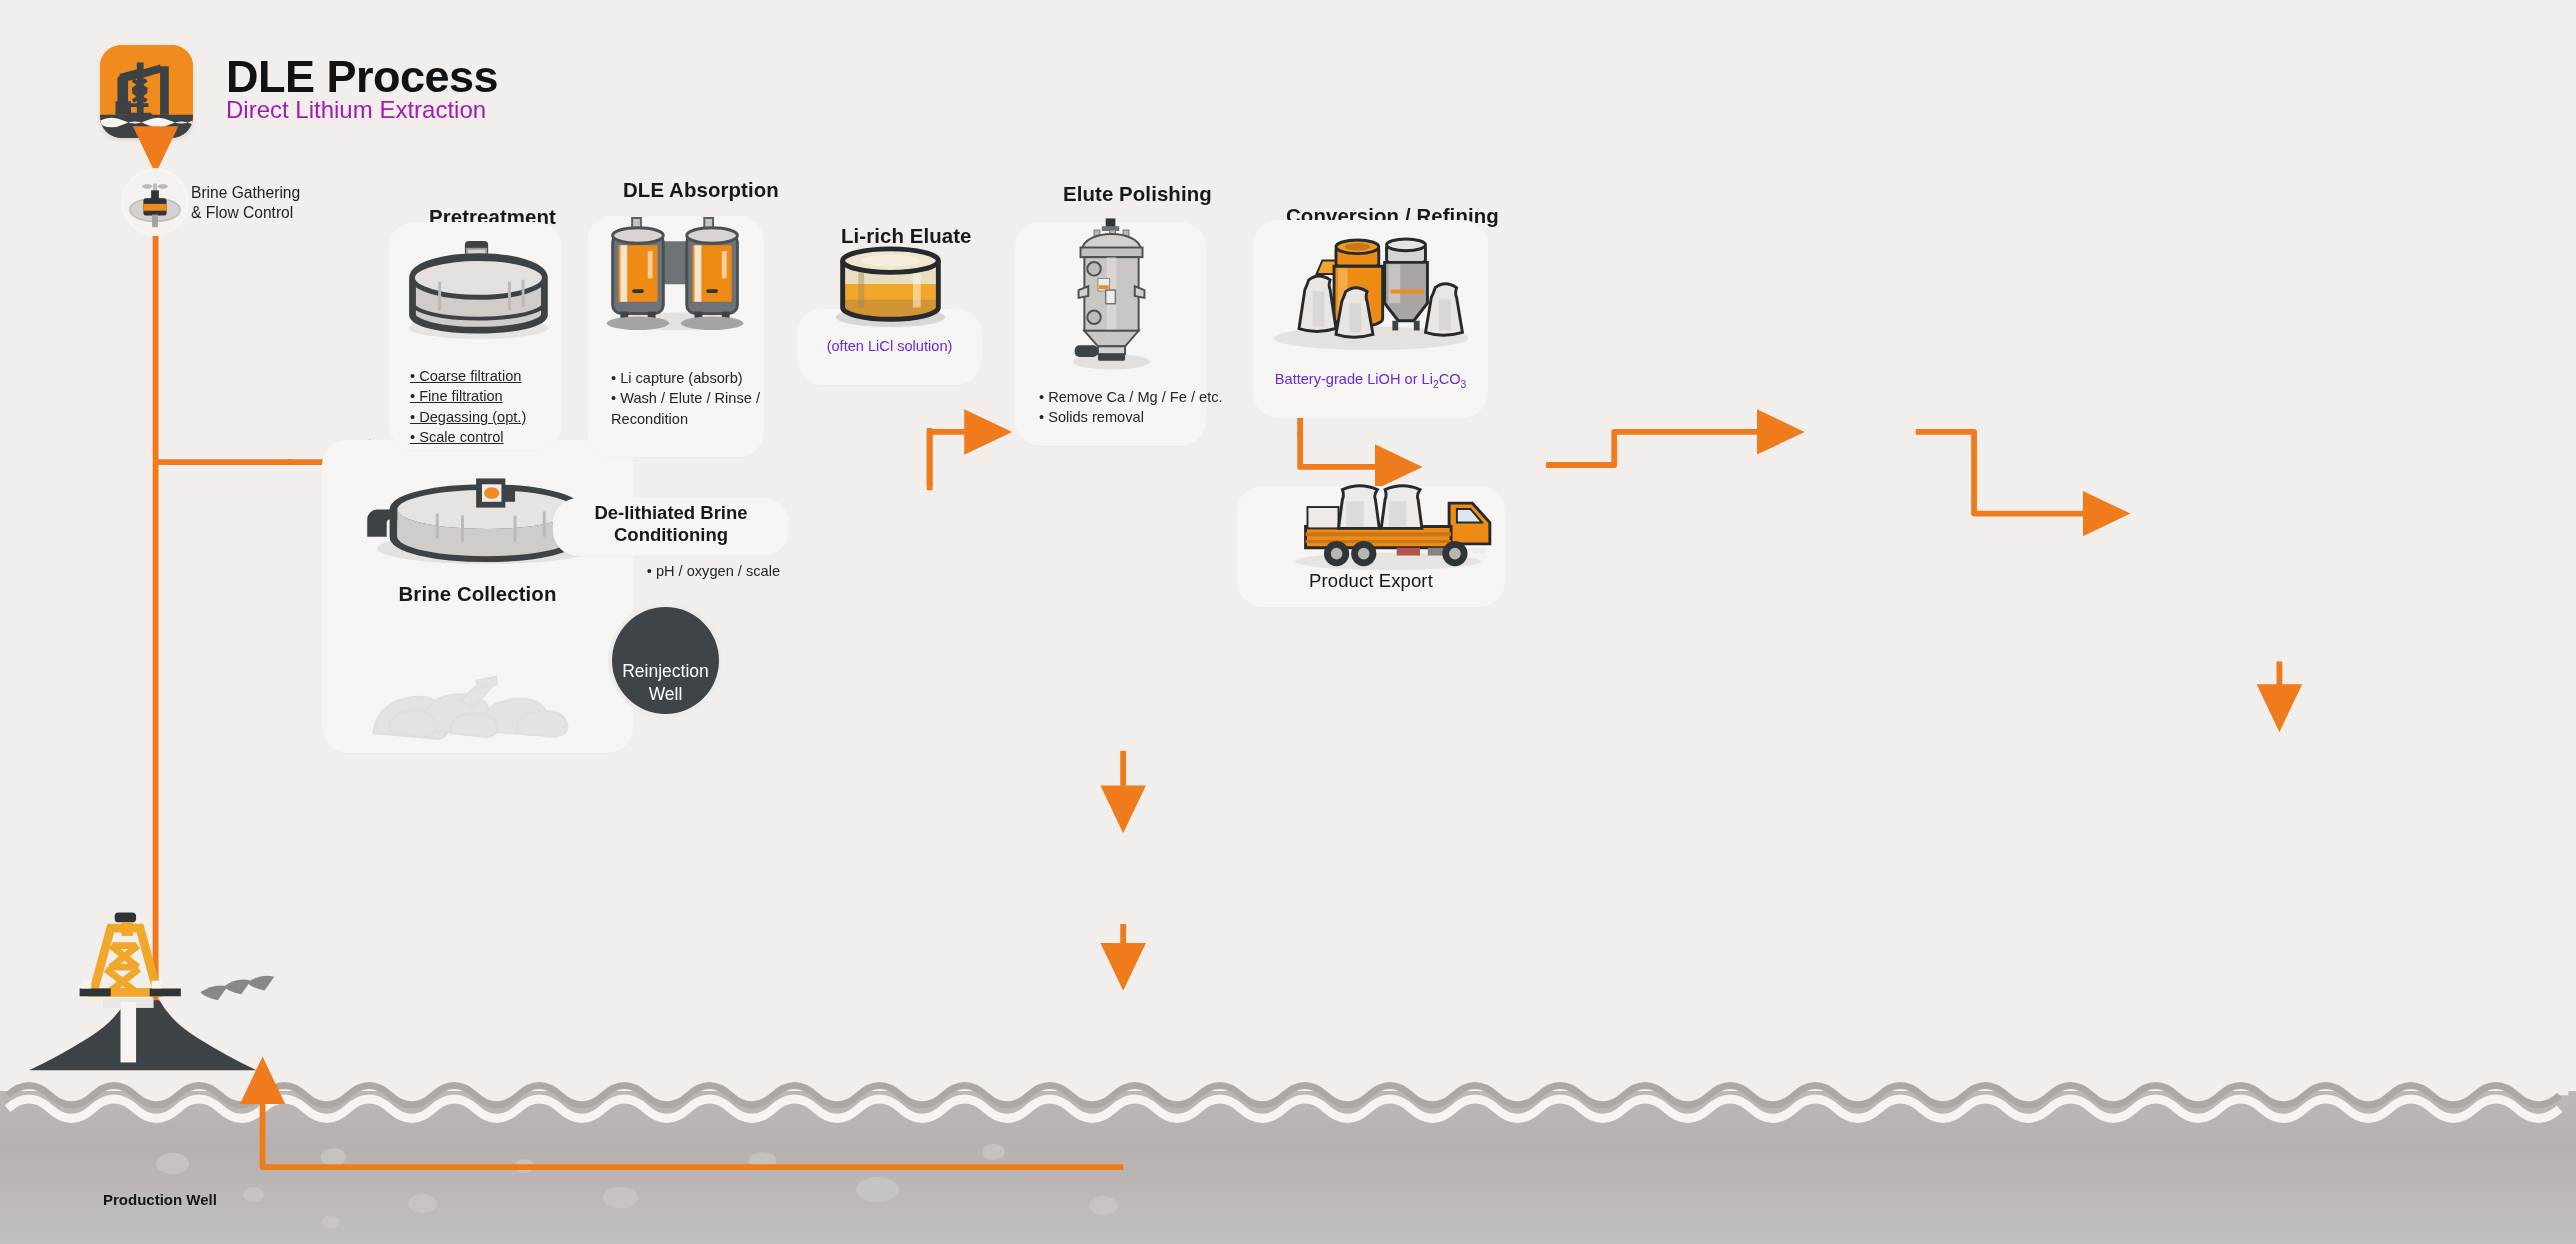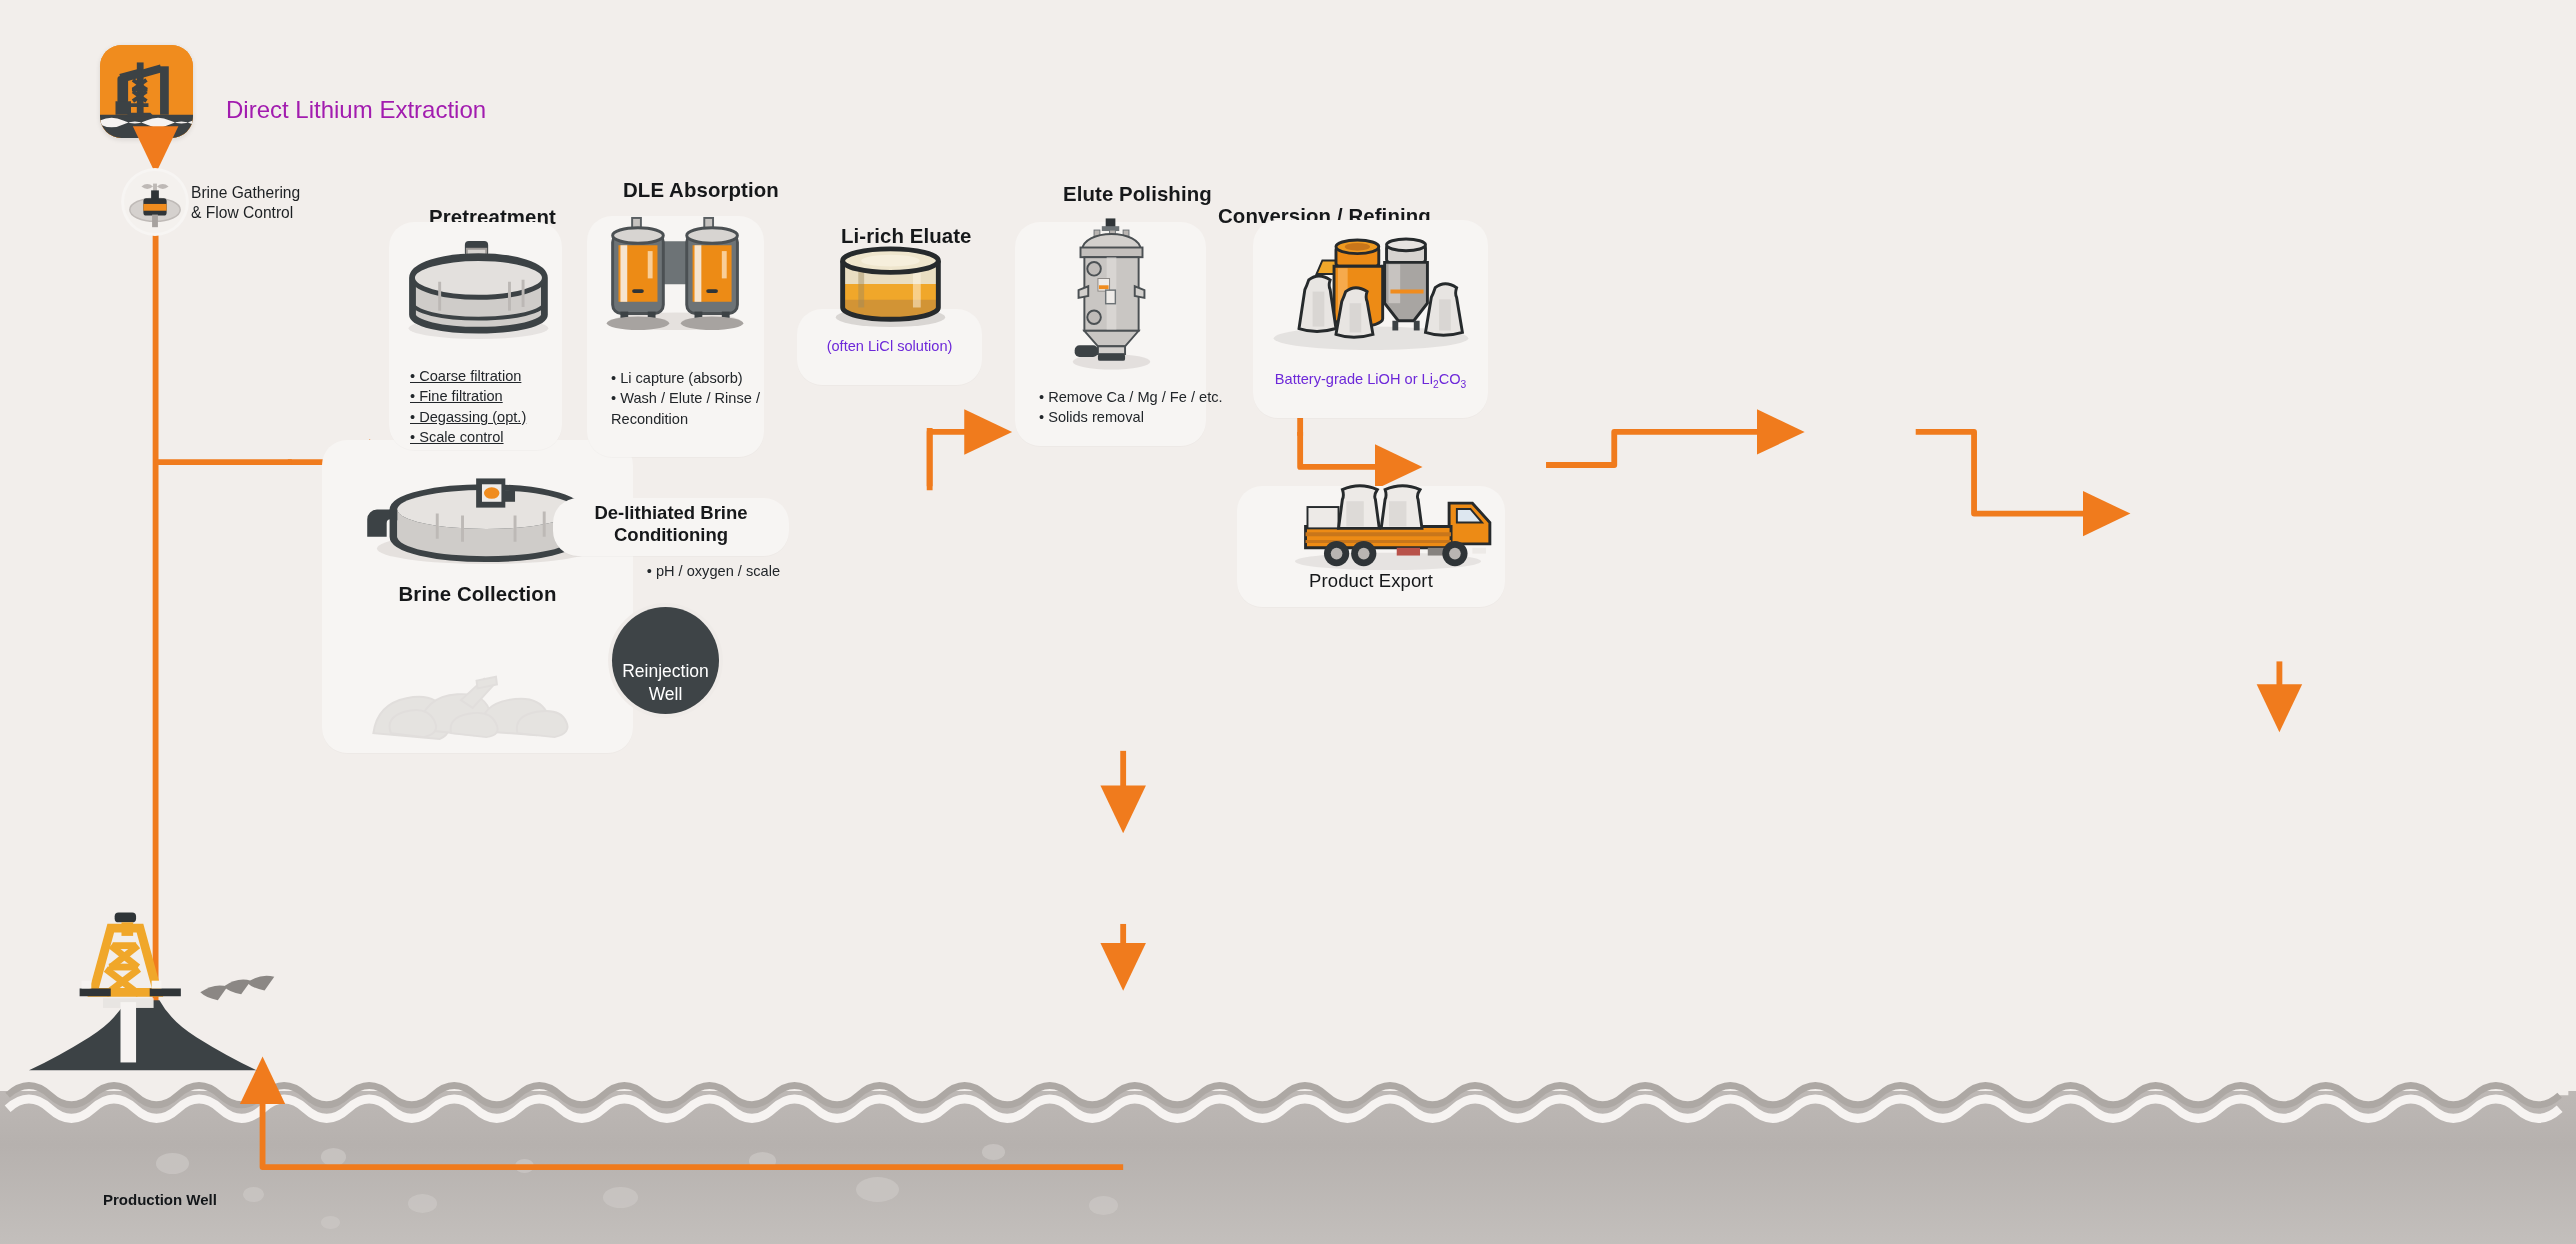--- a/index.html
+++ b/index.html
@@ -87,20 +87,21 @@
         <path d="M34 36 L48 46"></path>
           <path d="M48 36 L34 46"></path>
         <path d="M34 48 L48 58"></path>
           <path d="M48 48 L34 58"></path>
         <path d="M32 62 h18"></path>
           <path d="M33 46 h16"></path>
       </g>
       <path d="M30 70 h22 l4 4 h-30 z" fill="#3C4245"></path>
     </svg>
   </div>
+  <div class="title">DLE Process</div>
   <div class="subtitle">Direct Lithium Extraction</div>
 
   <svg class="arrows" width="2576" height="1245" viewBox="0 0 2649 1280">
     <defs>
       <marker id="ah" markerWidth="9" markerHeight="9" refX="6.4" refY="4.5" orient="auto">
         <path d="M0,0.6 L8.2,4.5 L0,8.4 Z" fill="#F07B1D"></path>
       </marker>
     </defs>
     <g stroke="#F07B1D" stroke-width="6" fill="none" stroke-linecap="butt" stroke-linejoin="round" marker-end="url(#ah)">
 
@@ -285,21 +286,21 @@
       <rect x="34" y="134" width="28" height="8" fill="#D3D0CD" stroke="#4B5053" stroke-width="2"></rect>
       <rect x="34" y="142" width="28" height="7" rx="2" fill="#3C4245"></rect>
       <rect x="10" y="133" width="24" height="12" rx="5" fill="#3C4245"></rect>
     </svg>
   </div>
   <div class="bullets" style="left:1039px;top:387px;">
     <div>• Remove Ca / Mg / Fe / etc.</div>
     <div>• Solids removal</div>
   </div>
 
-  <div class="cap" style="left:1218px;top:205px;">Conversion / Refining</div>
+  <div class="cap" style="left:1286px;top:205px;">Conversion / Refining</div>
   <div class="card" style="left:1253px;top:220px;width:235px;height:198px;"></div>
   <div style="position:absolute;left:1264px;top:237px;width:214px;height:113px;">
     <svg width="214" height="113" viewBox="0 0 220 116">
       <ellipse cx="110" cy="104" rx="100" ry="12" fill="#D6D2CF" opacity=".55"></ellipse>
       <path d="M60 24 h42 l-6 14 h-42z" fill="#F0A72A" stroke="#262A2C" stroke-width="2"></path>
       <rect x="74" y="10" width="44" height="20" rx="3" fill="#ED8B15" stroke="#262A2C" stroke-width="3"></rect>
       <ellipse cx="96" cy="10" rx="22" ry="7" fill="#EF9A20" stroke="#262A2C" stroke-width="3"></ellipse>
       <ellipse cx="96" cy="10" rx="13" ry="4" fill="#C8761B"></ellipse>
       <path d="M72 30 h50 v54 a25 8 0 0 1 -50 0z" fill="#ED8B15" stroke="#262A2C" stroke-width="3"></path>
       <path d="M76 32 h10 v52 h-10z" fill="#FBC071" opacity=".6"></path>

